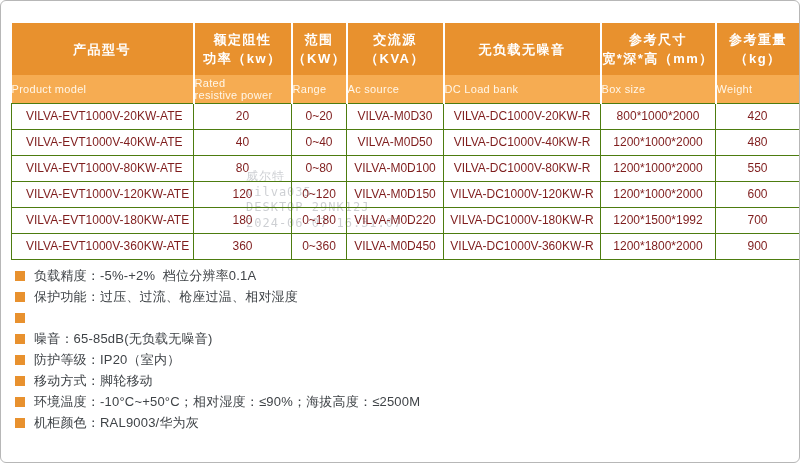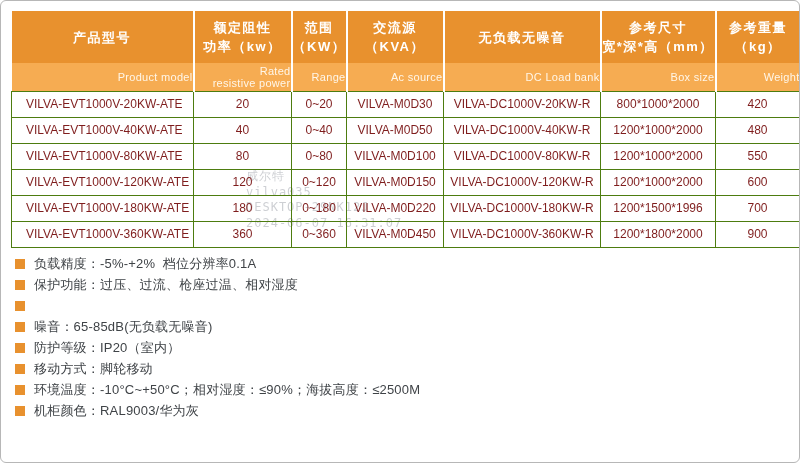--- a/index.html
+++ b/index.html
@@ -8,38 +8,38 @@
     font-family:"Liberation Sans","DejaVu Sans",sans-serif;
     -webkit-font-smoothing:antialiased;
   }
   .card {
     position:relative; width:800px; height:463px; box-sizing:border-box;
     border:1px solid #b7b7b7; border-radius:6px;
     padding:10px 10px 0 10px; overflow:hidden; background:#fff;
   }
   table.spec {
     border-collapse:collapse; table-layout:fixed; width:788px;
-    position:relative; z-index:2; background:transparent;
+    position:relative; z-index:2; background:transparent;margin-top:12px;
   }
   col.w0{width:182px} col.w1{width:98px} col.w2{width:55px}
   col.w3{width:97px} col.w4{width:157px} col.w5{width:115px} col.w6{width:84px}
 
   tr.hdr-cn { height:52px; }
   tr.hdr-cn th {
     background:#E8912E; color:#ffffff; font-weight:bold; font-size:13px;
     letter-spacing:1.5px; line-height:19px; white-space:pre-line;
     border-right:2px solid #ffffff; padding:0; text-align:center; vertical-align:middle;
   }
   tr.hdr-cn th:last-child { border-right:none; }
 
   tr.hdr-en { height:28px; }
   tr.hdr-en th {
     background:#F6AC52; color:#FFF6E8; font-weight:normal; font-size:11px;
     letter-spacing:.3px; line-height:12px; white-space:pre-line;
-    border-right:2px solid #ffffff; padding:0; text-align:right; vertical-align:middle;
+    border-right:2px solid #ffffff; padding:0; text-align:left; vertical-align:middle;
   }
   tr.hdr-en th:last-child { border-right:none; }
 
   tbody tr { height:26px; }
   tbody td {
     border:1px solid #4d7c0f; font-size:12px; color:#7f1d1d;
     text-align:center; vertical-align:middle; padding:0; background:transparent;
   }
   tbody td.first { text-align:left; padding-left:14px; }
 
@@ -147,21 +147,21 @@
           <td>VILVA-DC1000V-120KW-R</td>
           <td>1200*1000*2000</td>
           <td>600</td>
         </tr>
         <tr>
           <td class="first">VILVA-EVT1000V-180KW-ATE</td>
           <td>180</td>
           <td>0~180</td>
           <td>VILVA-M0D220</td>
           <td>VILVA-DC1000V-180KW-R</td>
-          <td>1200*1500*1996</td>
+          <td>1200*1500*1992</td>
           <td>700</td>
         </tr>
         <tr>
           <td class="first">VILVA-EVT1000V-360KW-ATE</td>
           <td>360</td>
           <td>0~360</td>
           <td>VILVA-M0D450</td>
           <td>VILVA-DC1000V-360KW-R</td>
           <td>1200*1800*2000</td>
           <td>900</td>

